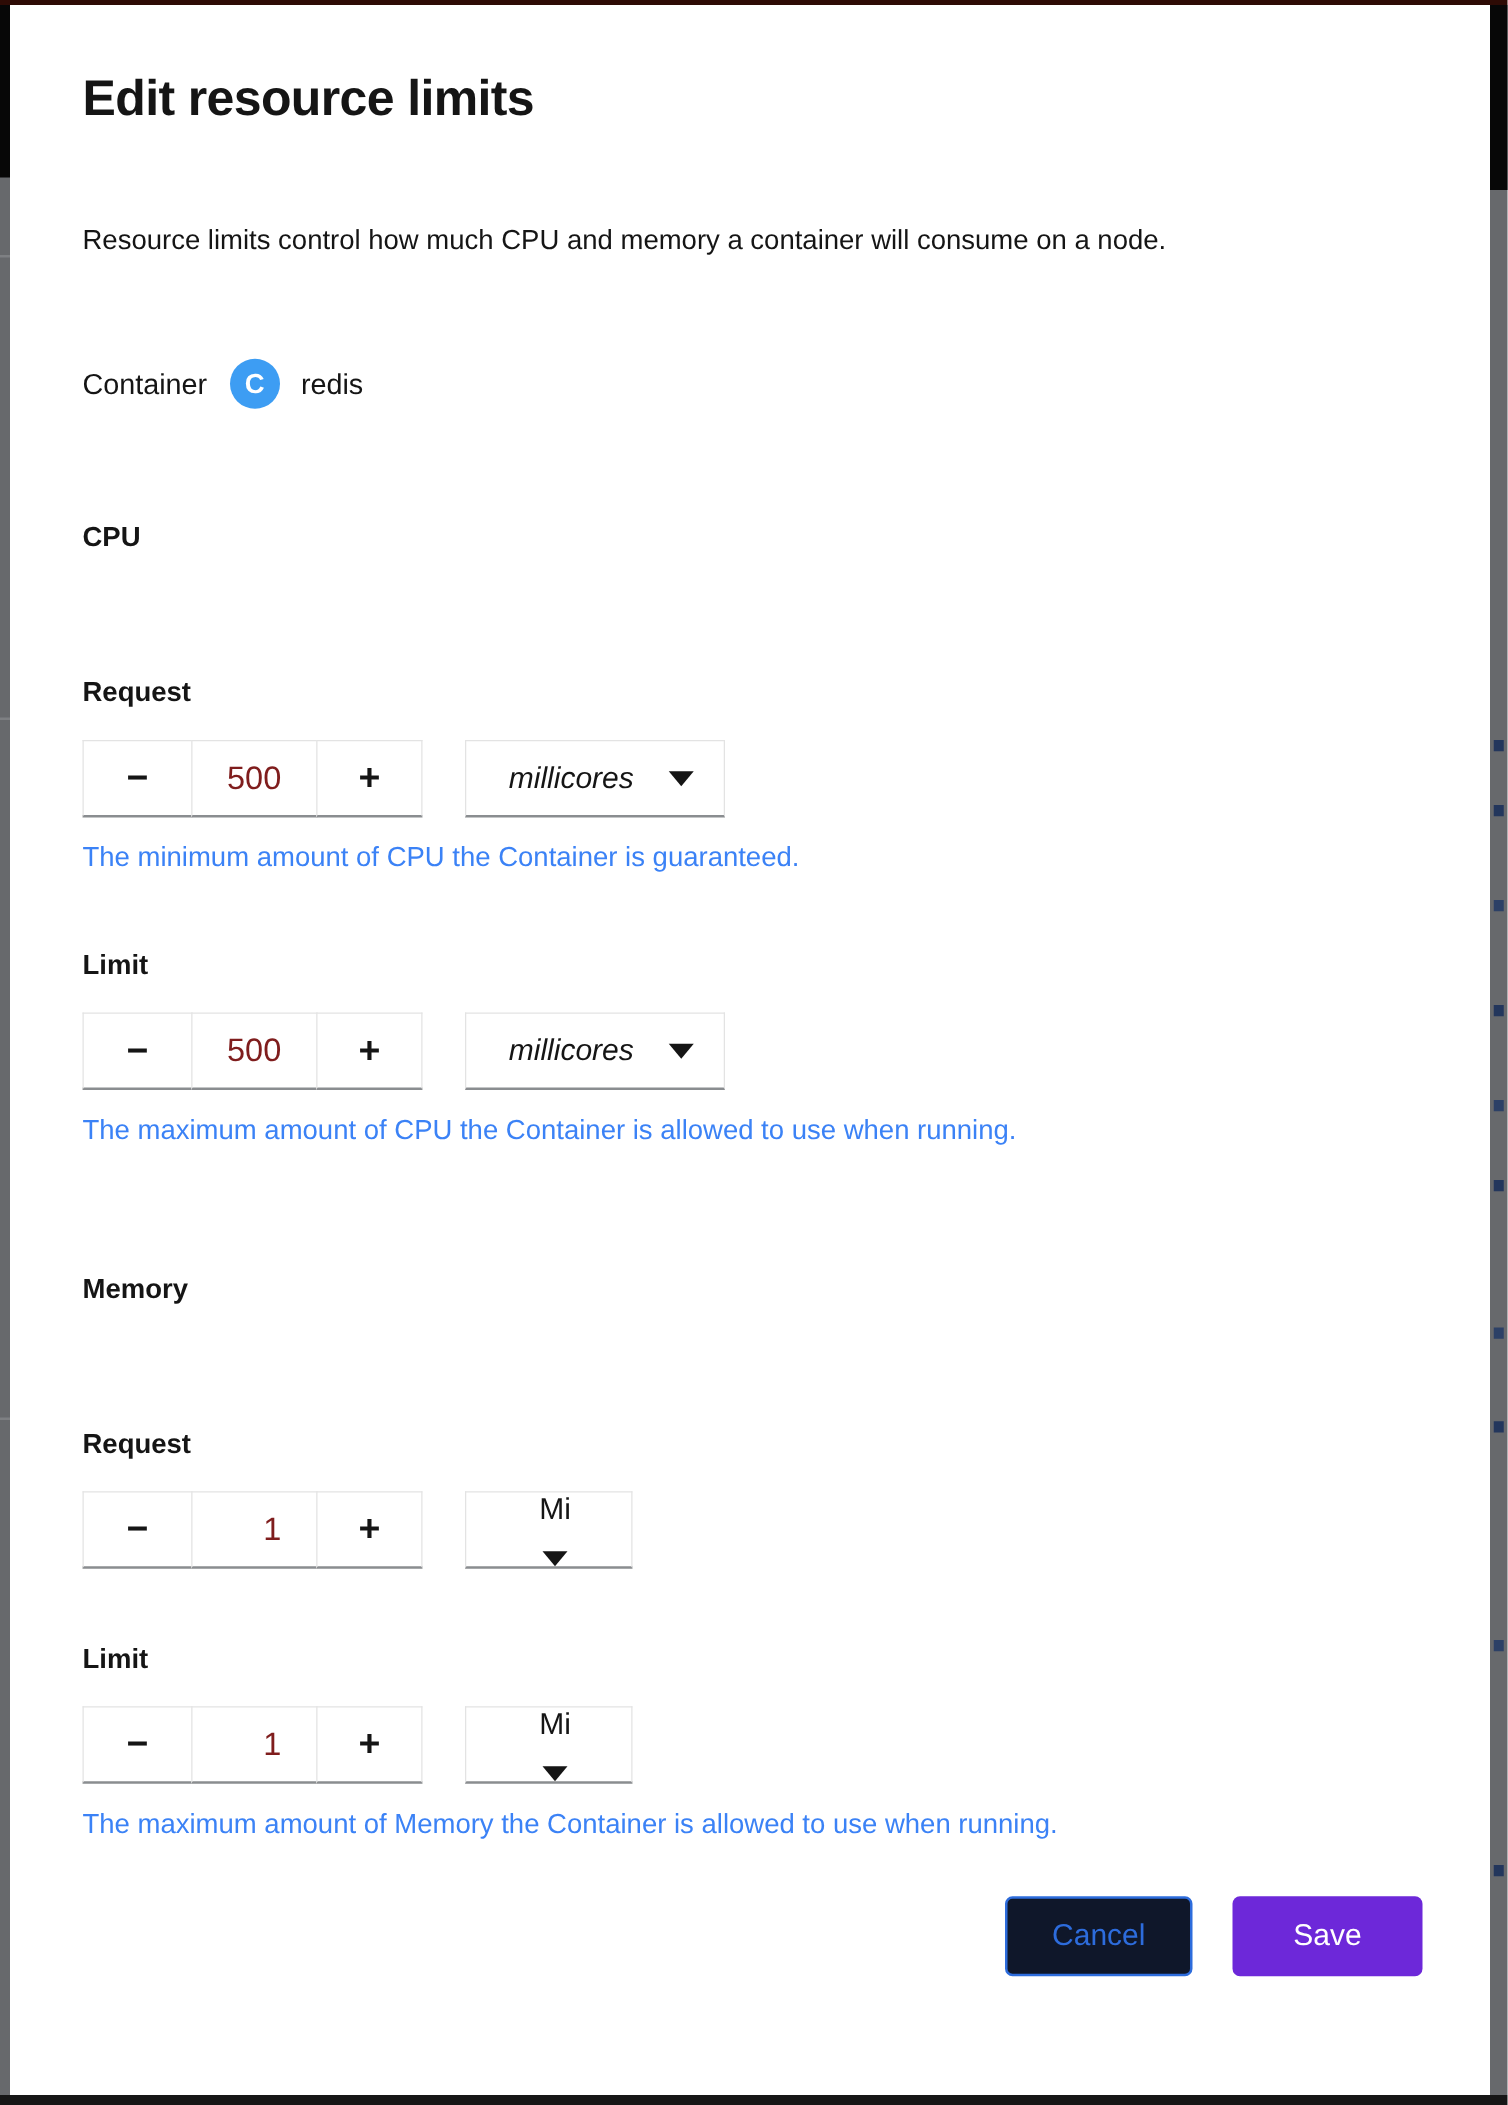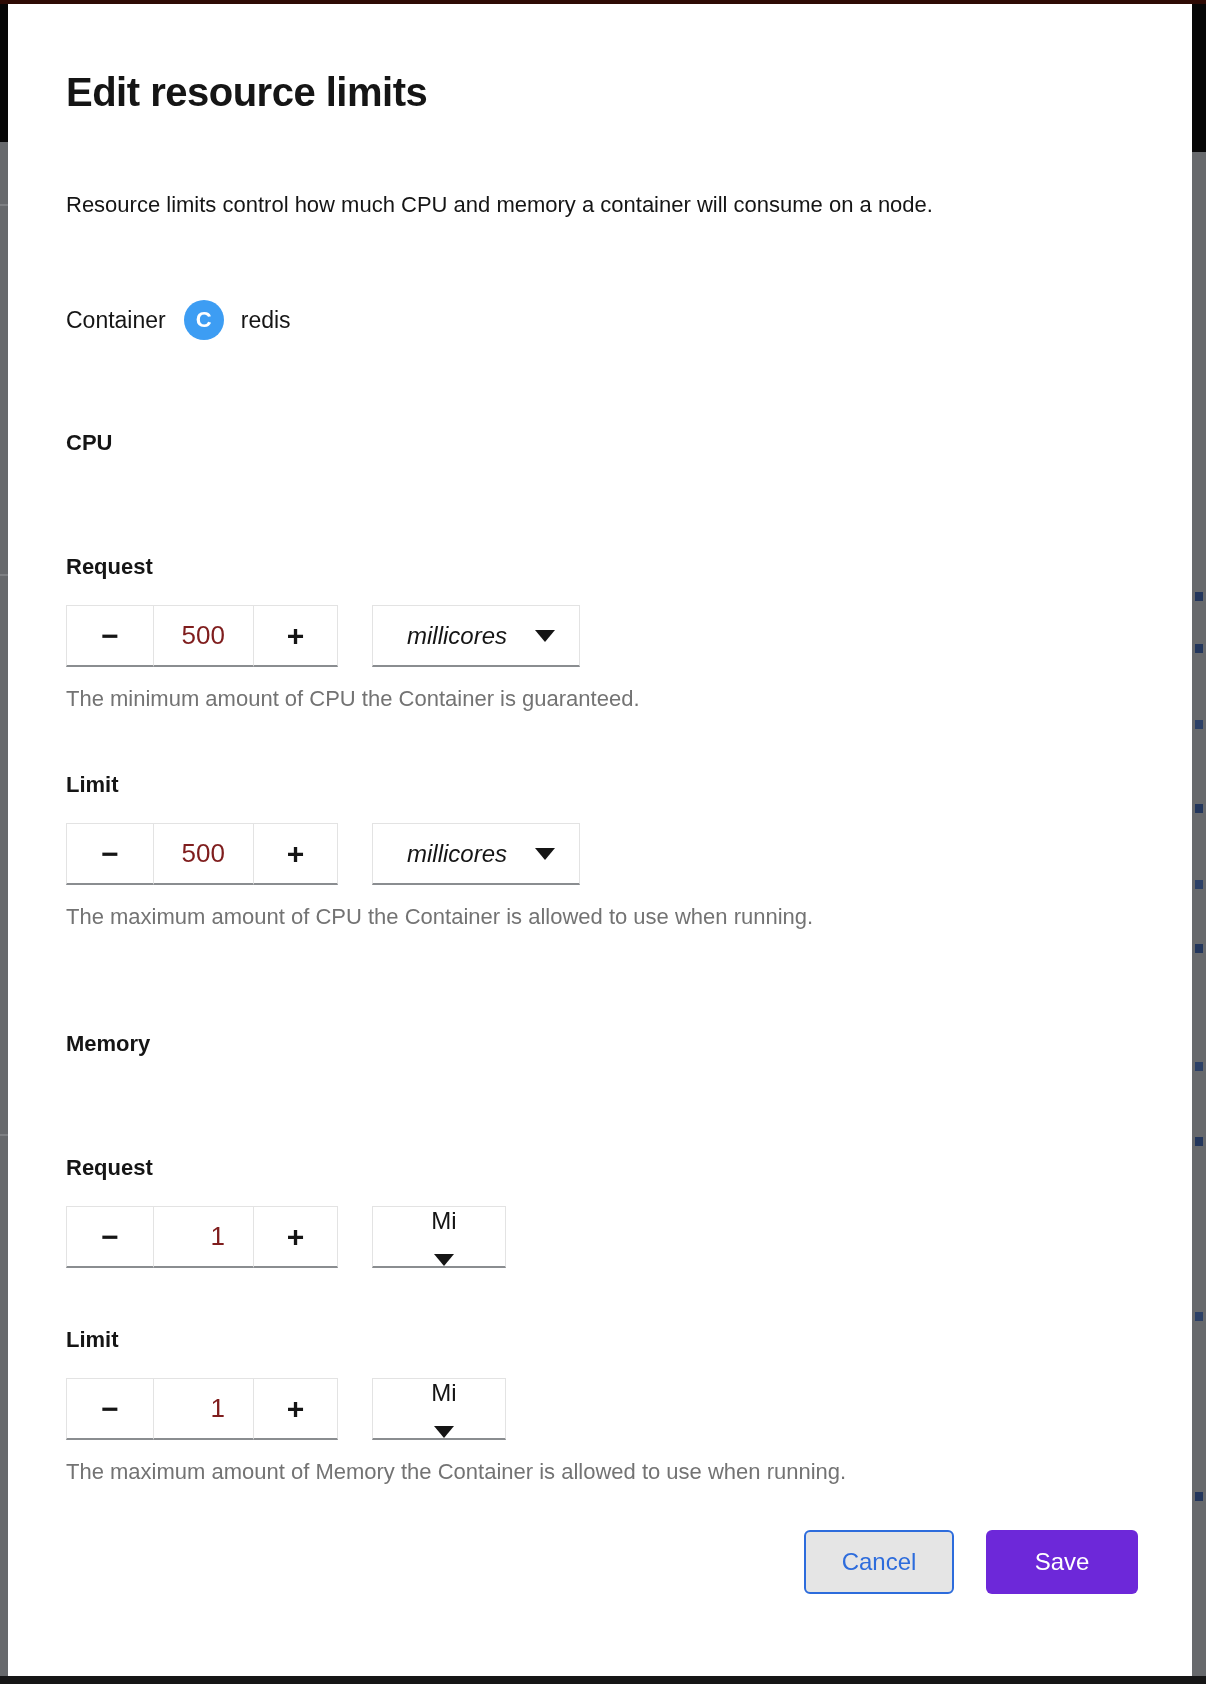--- a/index.html
+++ b/index.html
@@ -25,21 +25,21 @@
                        box-shadow:0 52px 0 #23365c, 0 128px 0 #2c4066, 0 212px 0 #23365c,
                                   0 288px 0 #2c4066, 0 352px 0 #23365c, 0 470px 0 #2c4066,
                                   0 545px 0 #23365c, 0 720px 0 #2c4066, 0 900px 0 #23365c; }
 
   
   .modal {
     position:absolute; left:8px; top:4px; width:1184px; height:1672px;
     background:#ffffff; padding:0 54px 0 58px; z-index:4;
   }
 
-  .modal-title { margin-top:64px; font-size:40px; font-weight:600; letter-spacing:-0.5px; line-height:48px; }
+  .modal-title { margin-top:51px; font-size:40px; font-weight:600; letter-spacing:-0.5px; line-height:48px; }
   .modal-desc  { margin-top:74px; font-size:22px; line-height:30px; }
 
   .container-row { margin-top:80px; display:flex; align-items:center; height:40px; }
   .container-label { font-size:23px; }
   .container-badge {
     width:40px; height:40px; border-radius:50%; background:#3d9df3;
     color:#ffffff; font-size:22px; font-weight:700;
     display:flex; align-items:center; justify-content:center; margin-left:18px;
   }
   .container-name { font-size:23px; margin-left:17px; }
@@ -74,26 +74,26 @@
     margin-left:34px; height:62px;
     background:#ffffff; border:1px solid #e3e3e3; border-bottom:2px solid #8a8d90;
     display:flex; align-items:center; justify-content:space-between;
     padding:0 24px 0 34px; font-size:24px; color:#151515; cursor:pointer;
     font-family:inherit;
   }
   .unit-wide   { width:208px;font-style:italic; }
   .unit-narrow { width:134px;flex-direction:column; }
   .caret { width:0; height:0; border-left:10px solid transparent; border-right:10px solid transparent; border-top:12px solid #151515; }
 
-  .help-text { margin-top:18px; font-size:22px; line-height:28px; color:#737373; }
+  .help-text { margin-top:18px; font-size:22px; line-height:28px; color:#3b82f6; }
 
   .actions { margin-top:44px; display:flex; justify-content:flex-end; align-items:center; gap:32px; }
   .btn { height:64px; border-radius:6px; font-size:24px; font-family:inherit;
          display:flex; align-items:center; justify-content:center; cursor:pointer; }
-  .btn-cancel { width:150px; background:#e5e5e5; border:2px solid #2d6cdc; color:#2d6cdc; }
+  .btn-cancel { width:150px; background:#0f172a; border:2px solid #2d6cdc; color:#2d6cdc; }
   .btn-save   { width:152px; background:#6d28d9; border:none; color:#ffffff; }
 </style>
 </head>
 <body>
 
 <div class="edge-top"></div>
 <div class="edge-left"></div>
 <div class="edge-right"></div>
 <div class="edge-bottom"></div>
 

